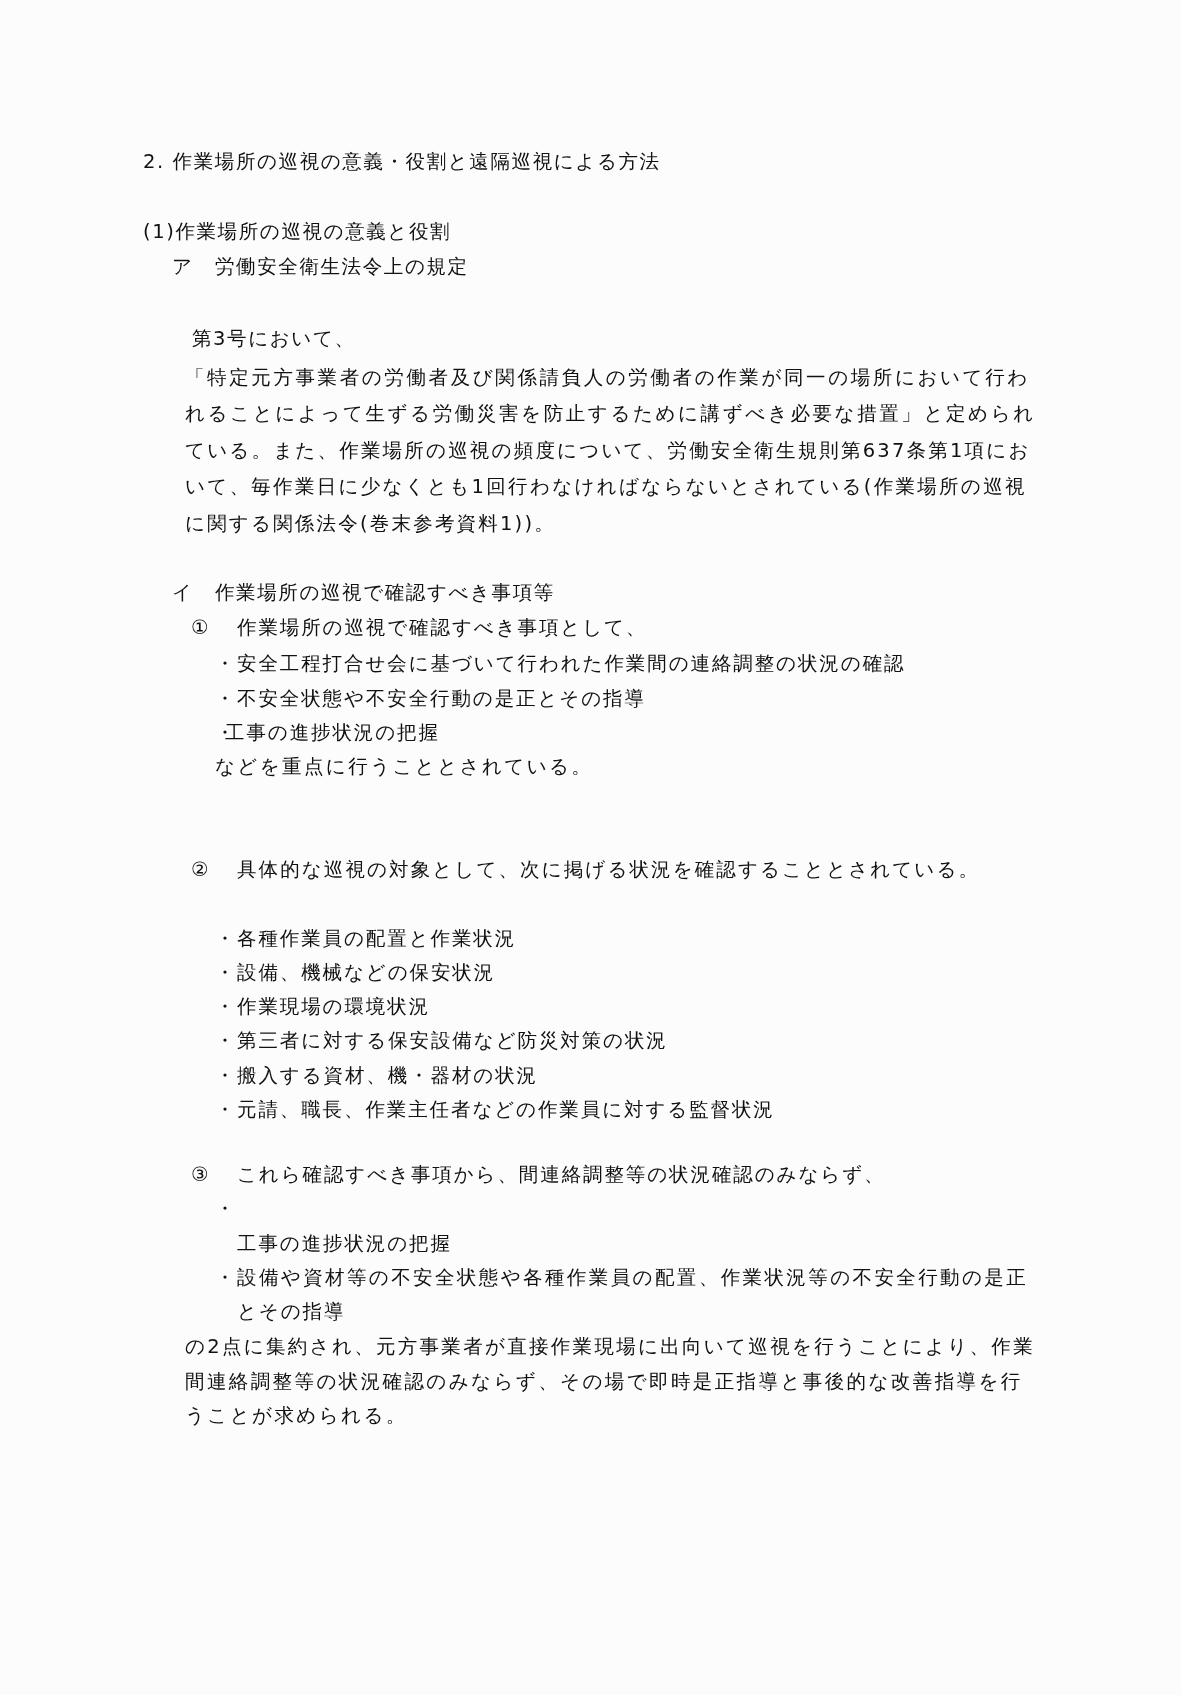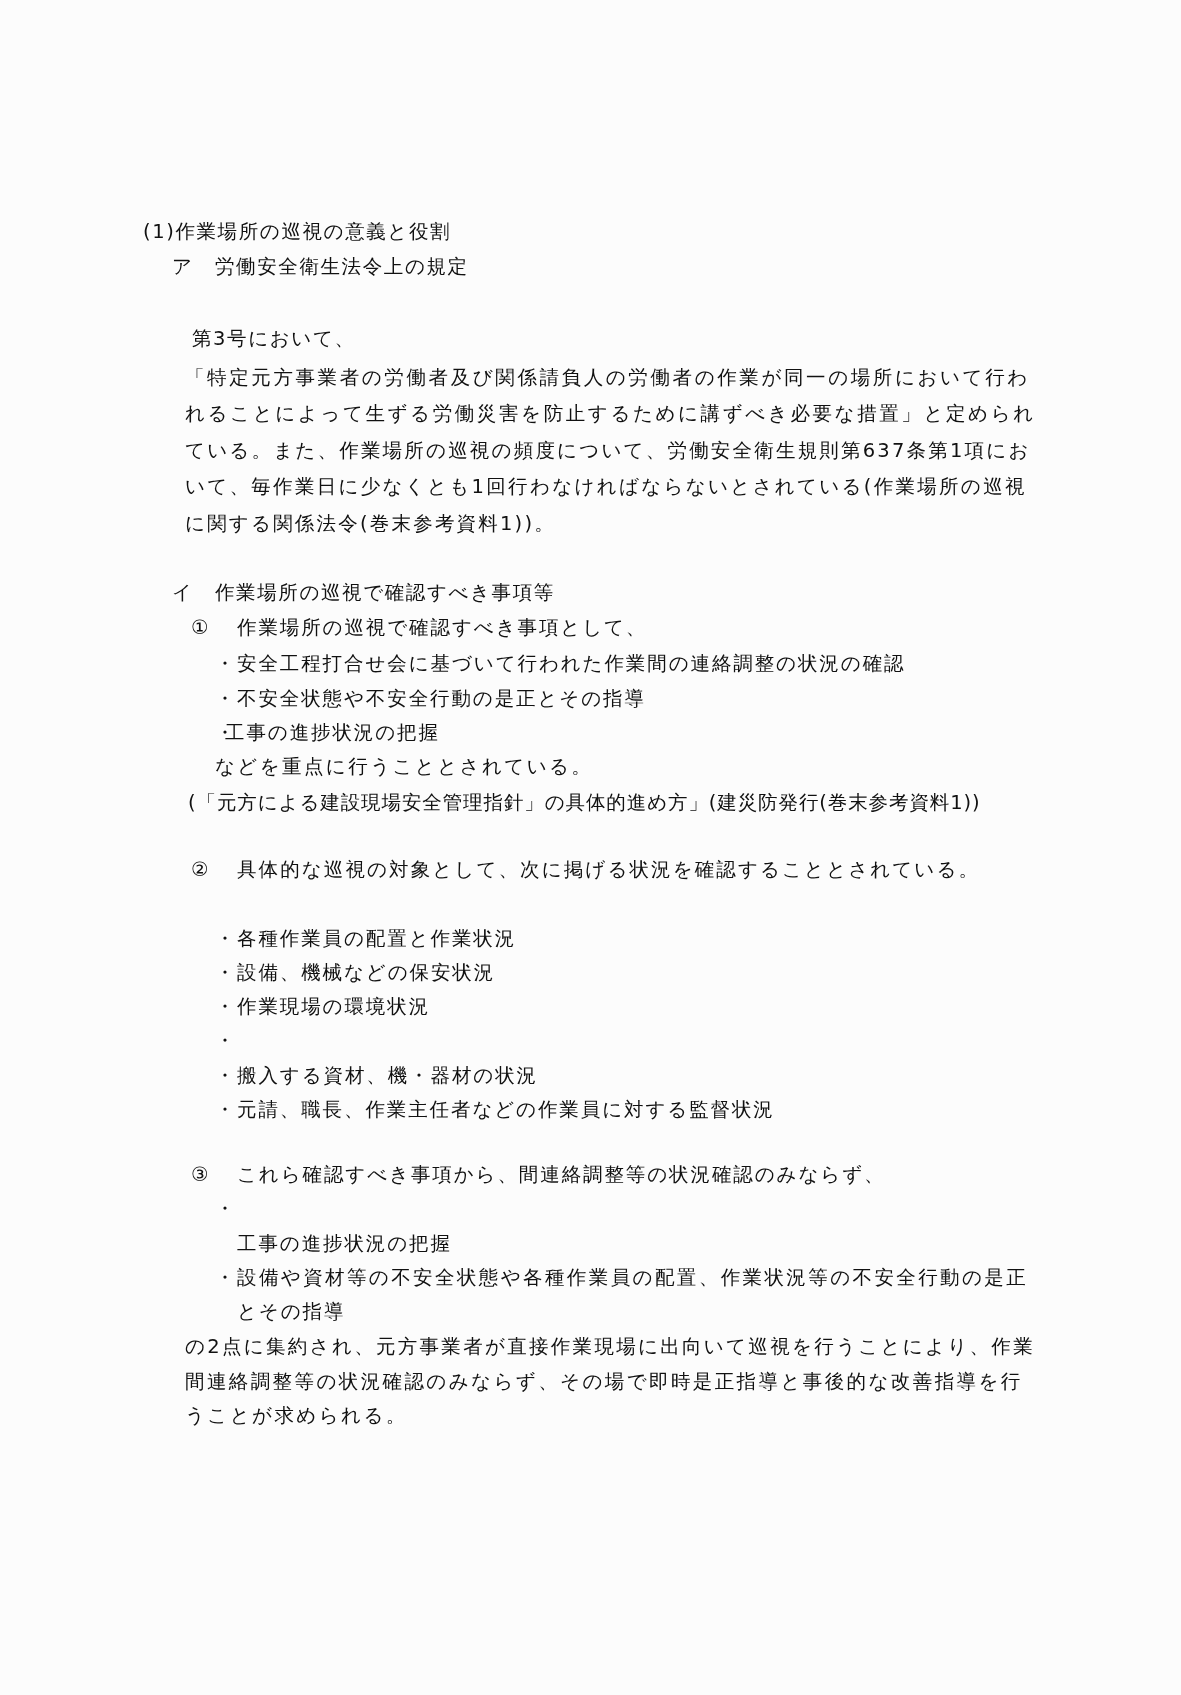--- a/index.html
+++ b/index.html
@@ -7,20 +7,21 @@
          font-family: "DejaVu Sans", "Liberation Sans", sans-serif; color: #111; }
   .page { position: absolute; left: 0; top: 0; width: 1181px; height: 1695px; background: #fcfcfc; }
   .ln { position: absolute; font-size: 19.5px; line-height: 24px; white-space: nowrap; letter-spacing: 2.2px; }
   .mk { position: absolute; font-size: 19.5px; line-height: 24px; white-space: nowrap; }
 </style>
 </head>
 <body>
 
 <div class="page">
 
+  <div class="ln" style="left:143px;top:150px;letter-spacing:1.6px">2. 作業場所の巡視の意義・役割と遠隔巡視による方法</div>
 
   <div class="ln" style="left:143px;top:220px;letter-spacing:1.6px">(1)作業場所の巡視の意義と役割</div>
 
   <div class="mk" style="left:172px;top:255px">ア</div>
   <div class="ln" style="left:215px;top:255px;letter-spacing:1.6px">労働安全衛生法令上の規定</div>
 
   <div class="ln" style="left:192px;top:327px;letter-spacing:1.6px">第3号において、</div>
   <div class="ln" style="left:185px;top:366px;letter-spacing:2.6px">「特定元方事業者の労働者及び関係請負人の労働者の作業が同一の場所において行わ</div>
   <div class="ln" style="left:185px;top:402px;letter-spacing:2.6px">れることによって生ずる労働災害を防止するために講ずべき必要な措置」と定められ</div>
   <div class="ln" style="left:185px;top:439px;letter-spacing:2.2px">ている。また、作業場所の巡視の頻度について、労働安全衛生規則第637条第1項にお</div>
@@ -32,31 +33,31 @@
 
   <div class="mk" style="left:191px;top:616px">①</div>
   <div class="ln" style="left:237px;top:616px;letter-spacing:1.9px">作業場所の巡視で確認すべき事項として、</div>
   <div class="mk" style="left:215px;top:652px">・</div>
   <div class="ln" style="left:237px;top:652px;letter-spacing:1.9px">安全工程打合せ会に基づいて行われた作業間の連絡調整の状況の確認</div>
   <div class="mk" style="left:215px;top:687px">・</div>
   <div class="ln" style="left:237px;top:687px;letter-spacing:1.9px">不安全状態や不安全行動の是正とその指導</div>
   <div class="mk" style="left:215px;top:721px">・</div>
   <div class="ln" style="left:225px;top:721px;letter-spacing:1.9px">工事の進捗状況の把握</div>
   <div class="ln" style="left:215px;top:755px;letter-spacing:2.4px">などを重点に行うこととされている。</div>
-  <div class="ln" style="left:188px;top:791px;letter-spacing:0.9px">(「元方による建設現場安全管理指針」の具体的進め方」(建災防発行(巻末参考資料1))</div>
 
   <div class="mk" style="left:191px;top:858px">②</div>
   <div class="ln" style="left:237px;top:858px;letter-spacing:2.1px">具体的な巡視の対象として、次に掲げる状況を確認することとされている。</div>
   <div class="mk" style="left:215px;top:927px">・</div>
   <div class="ln" style="left:237px;top:927px;letter-spacing:1.9px">各種作業員の配置と作業状況</div>
   <div class="mk" style="left:215px;top:961px">・</div>
   <div class="ln" style="left:237px;top:961px;letter-spacing:1.9px">設備、機械などの保安状況</div>
   <div class="mk" style="left:215px;top:995px">・</div>
   <div class="ln" style="left:237px;top:995px;letter-spacing:1.9px">作業現場の環境状況</div>
   <div class="mk" style="left:215px;top:1029px">・</div>
+  <div class="ln" style="left:237px;top:1029px;letter-spacing:1.9px">第三者に対する保安設備など防災対策の状況</div>
   <div class="mk" style="left:215px;top:1064px">・</div>
   <div class="ln" style="left:237px;top:1064px;letter-spacing:1.9px">搬入する資材、機・器材の状況</div>
   <div class="mk" style="left:215px;top:1098px">・</div>
   <div class="ln" style="left:237px;top:1098px;letter-spacing:1.9px">元請、職長、作業主任者などの作業員に対する監督状況</div>
 
   <div class="mk" style="left:191px;top:1163px">③</div>
   <div class="ln" style="left:237px;top:1163px;letter-spacing:1.9px">これら確認すべき事項から、間連絡調整等の状況確認のみならず、</div>
   <div class="mk" style="left:215px;top:1197px">・</div>
   <div class="ln" style="left:237px;top:1232px;letter-spacing:1.9px">工事の進捗状況の把握</div>
   <div class="mk" style="left:215px;top:1266px">・</div>

